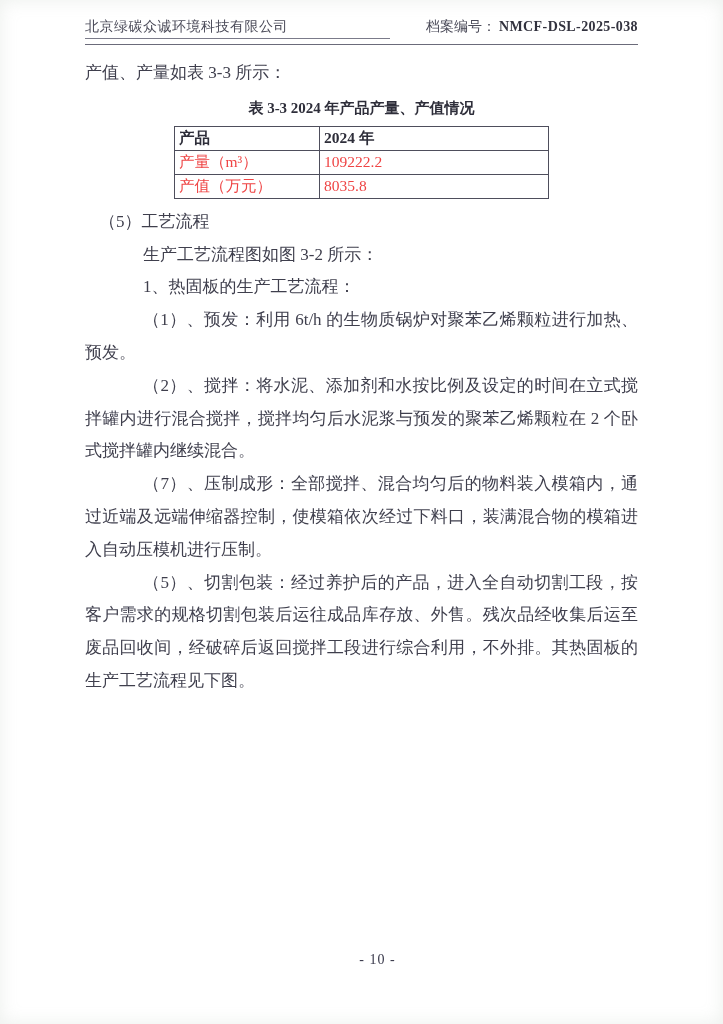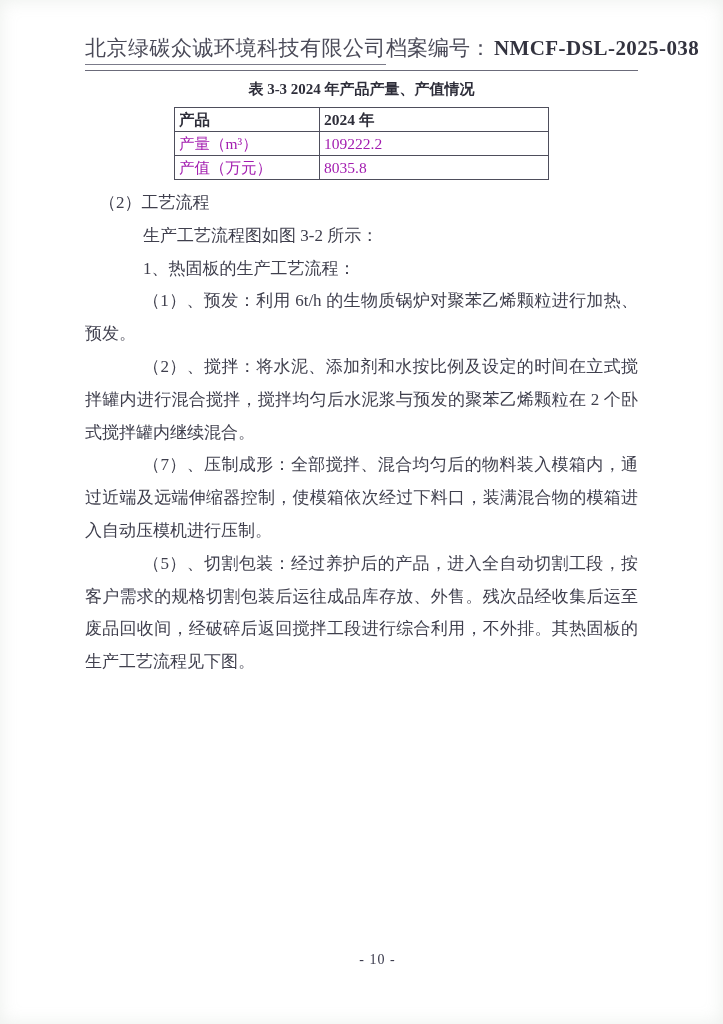--- a/index.html
+++ b/index.html
@@ -13,27 +13,27 @@
     height: 1024px;
     background: #ffffff;
     overflow: hidden;
     font-family: "Liberation Serif", "DejaVu Serif", serif;
     color: #3f3f4d;
     box-shadow: inset 0 0 18px rgba(150, 168, 152, 0.18);
   }
   
   .doc-header {
     margin: 0 85px;
-    padding-top: 34px;
+    padding-top: 18px;
     padding-bottom: 5px;
     border-bottom: 1.6px solid #6b6b7a;
     display: flex;
     justify-content: space-between;
     align-items: flex-end;
-    font-size: 21px;
+    font-size: 14px;
   }
   .company-name {
     display: inline-block;
     width: 305px;
     border-bottom: 1px solid #7b7b8a;
     padding-bottom: 2px;
     letter-spacing: 0.5px;
     color: #4a4a58;
     white-space: nowrap;
   }
@@ -78,21 +78,21 @@
     vertical-align: middle;
     height: 21px;
     font-size: 15.5px;
     padding: 1px 4px;
     line-height: 20px;
   }
   .production-table th {
     font-weight: bold;
     color: #2e2e3a;
   }
-  .production-table td { color: #a21caf; }
+  .production-table td { color: #ef4444; }
   .col-label { width: 136px; }
   .col-value { width: 220px; }
   .section-heading {
     margin: 7px 0 0 0;
     text-indent: 14px;
   }
   .para {
     margin: 0;
     text-indent: 58px;
   }
@@ -115,41 +115,42 @@
 
   <div class="doc-header">
     <span class="company-name">北京绿碳众诚环境科技有限公司</span>
     <span class="archive">
       <span>档案编号：</span><span class="archive-number">NMCF-DSL-2025-038</span>
     </span>
   </div>
 
   <div class="content">
 
+    <p class="intro">产值、产量如表 3-3 所示：</p>
 
     <p class="table-caption">表 3-3 2024 年产品产量、产值情况</p>
 
     <table class="production-table">
       <tbody>
         <tr>
           <th class="col-label">产品</th>
           <th class="col-value">2024 年</th>
         </tr>
         <tr>
           <td>产量（m³）</td>
           <td>109222.2</td>
         </tr>
         <tr>
           <td>产值（万元）</td>
           <td>8035.8</td>
         </tr>
       </tbody>
     </table>
 
-    <p class="section-heading">（2）工艺流程</p>
+    <p class="section-heading">（5）工艺流程</p>
 
     <p class="para">生产工艺流程图如图 3-2 所示：</p>
     <p class="para">1、热固板的生产工艺流程：</p>
     <p class="para">（1）、预发：利用 6t/h 的生物质锅炉对聚苯乙烯颗粒进行加热、预发。</p>
     <p class="para">（2）、搅拌：将水泥、添加剂和水按比例及设定的时间在立式搅拌罐内进行混合搅拌，搅拌均匀后水泥浆与预发的聚苯乙烯颗粒在 2 个卧式搅拌罐内继续混合。</p>
     <p class="para">（7）、压制成形：全部搅拌、混合均匀后的物料装入模箱内，通过近端及远端伸缩器控制，使模箱依次经过下料口，装满混合物的模箱进入自动压模机进行压制。</p>
     <p class="para">（5）、切割包装：经过养护后的产品，进入全自动切割工段，按客户需求的规格切割包装后运往成品库存放、外售。残次品经收集后运至废品回收间，经破碎后返回搅拌工段进行综合利用，不外排。其热固板的生产工艺流程见下图。</p>
 
   </div>
 

